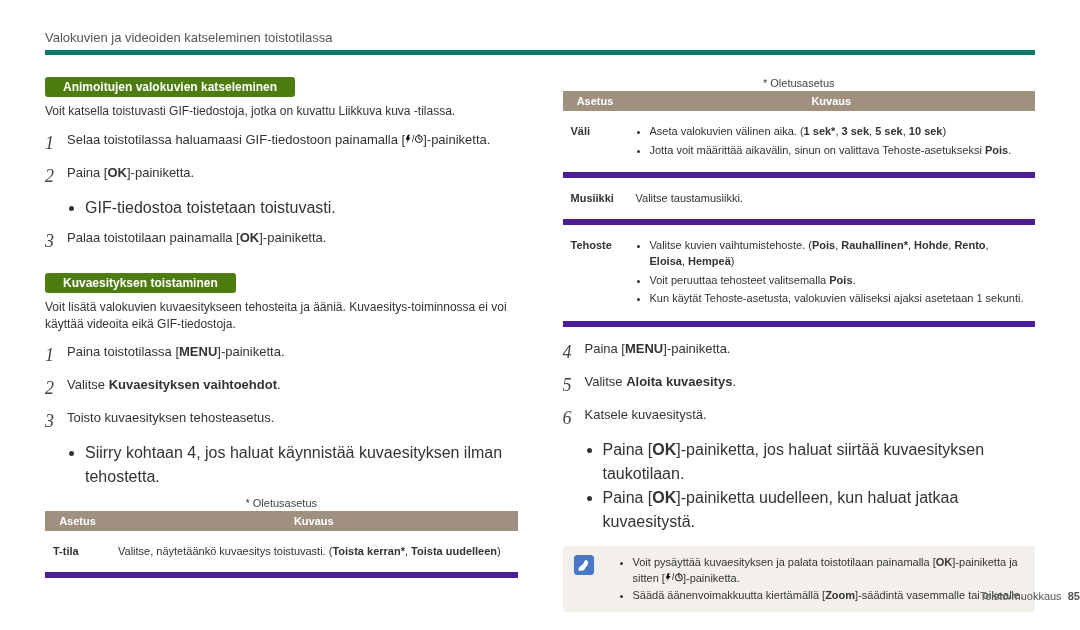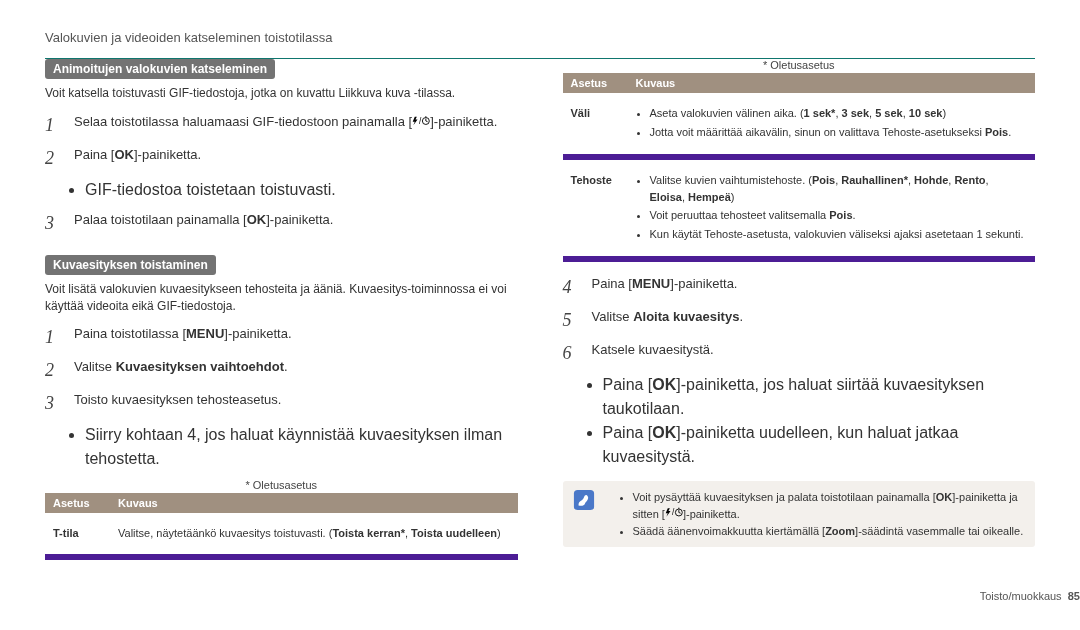--- a/index.html
+++ b/index.html
@@ -1,30 +1,30 @@
 <!DOCTYPE html>
 <html><head>
 <meta charset="utf-8">
 <style>
   * { margin: 0; padding: 0; box-sizing: border-box; }
   body { font-family: Arial, Helvetica, sans-serif; font-size: 12px; color: #333; background: #fff; width: 1080px; height: 630px; position: relative; padding: 30px 45px 20px 45px; }
-  .header { font-size: 13px; color: #555; border-bottom: 1px solid #0f766e; padding-bottom: 13px; }
+  .header { font-size: 13px; color: #555; border-bottom: 5px solid #0f766e; padding-bottom: 5px; margin-bottom: 22px; }
   .columns { display: flex; gap: 45px; }
   .col { flex: 1; min-width: 0; }
-  .section-label { display: inline-block; background: #737373; color: #fff; padding: 3px 8px; border-radius: 3px; font-size: 12px; margin-bottom: 6px; font-weight: bold; }
+  .section-label { display: inline-block; background: #4d7c0f; color: #fff; padding: 3px 18px; border-radius: 3px; font-size: 12px; margin-bottom: 6px; font-weight: bold; }
   .para { margin-bottom: 10px; line-height: 1.4; }
   .step { display: flex; margin-bottom: 6px; line-height: 1.5; font-size: 13px; }
   .step-num { font-style: italic; font-family: Georgia, serif; font-size: 18px; width: 22px; flex-shrink: 0; color: #444; }
-  .step-body { flex: 1; margin-left: 7px; }
+  .step-body { flex: 1; }
   .bullet-list { margin-left: 28px; margin-bottom: 8px; }
   .bullet-list li { list-style: disc; font-size: 16px; line-height: 1.5; color: #333; margin-left: 12px; }
   .bold { font-weight: bold; }
   .default-note { text-align: center; font-size: 11px; color: #444; margin-bottom: 2px; }
   table.settings { width: 100%; border-collapse: collapse; font-size: 11px; margin-bottom: 12px; }
-  table.settings th { background: #a09080; color: #fff; text-align: left; padding: 4px 8px; font-weight: bold; }
+  table.settings th { background: #a09080; color: #fff; text-align: center; padding: 4px 8px; font-weight: bold; }
   table.settings td { padding: 12px 8px; vertical-align: top; border-bottom: 6px solid #4c1d95; line-height: 1.5; }
   table.settings td:first-child { font-weight: bold; width: 65px; }
   .td-bullets { list-style: disc; padding-left: 14px; }
   .td-bullets li { margin-bottom: 2px; }
   .note-box { display: flex; background: #f3f0ec; border-radius: 3px; padding: 8px 10px; margin-top: 12px; gap: 24px; }
   .note-icon { width: 22px; height: 22px; flex-shrink: 0; }
   .note-icon svg { width: 22px; height: 22px; }
   .note-text ul { list-style: disc; padding-left: 14px; font-size: 11px; line-height: 1.5; }
   .footer { position: absolute; bottom: 28px; left: 0; right: 0; text-align: right; font-size: 11px; color: #555; }
   .footer .pagenum { font-weight: bold; }
@@ -130,20 +130,24 @@
         <td>
           <ul class="td-bullets">
             <li>
               <span>Aseta valokuvien välinen aika. (</span><span class="bold">1 sek*</span><span>, </span><span class="bold">3 sek</span><span>, </span><span class="bold">5 sek</span><span>, </span><span class="bold">10 sek</span><span>)</span>
             </li>
             <li>
               <span>Jotta voit määrittää aikavälin, sinun on valittava Tehoste-asetukseksi </span><span class="bold">Pois</span><span>.</span>
             </li>
           </ul>
         </td>
+      </tr>
+      <tr>
+        <td>Musiikki</td>
+        <td>Valitse taustamusiikki.</td>
       </tr>
       <tr>
         <td>Tehoste</td>
         <td>
           <ul class="td-bullets">
             <li>
               <span>Valitse kuvien vaihtumistehoste. (</span><span class="bold">Pois</span><span>, </span><span class="bold">Rauhallinen*</span><span>, </span><span class="bold">Hohde</span><span>, </span><span class="bold">Rento</span><span>, </span><span class="bold">Eloisa</span><span>, </span><span class="bold">Hempeä</span><span>)</span>
             </li>
             <li>
               <span>Voit peruuttaa tehosteet valitsemalla </span><span class="bold">Pois</span><span>.</span>

